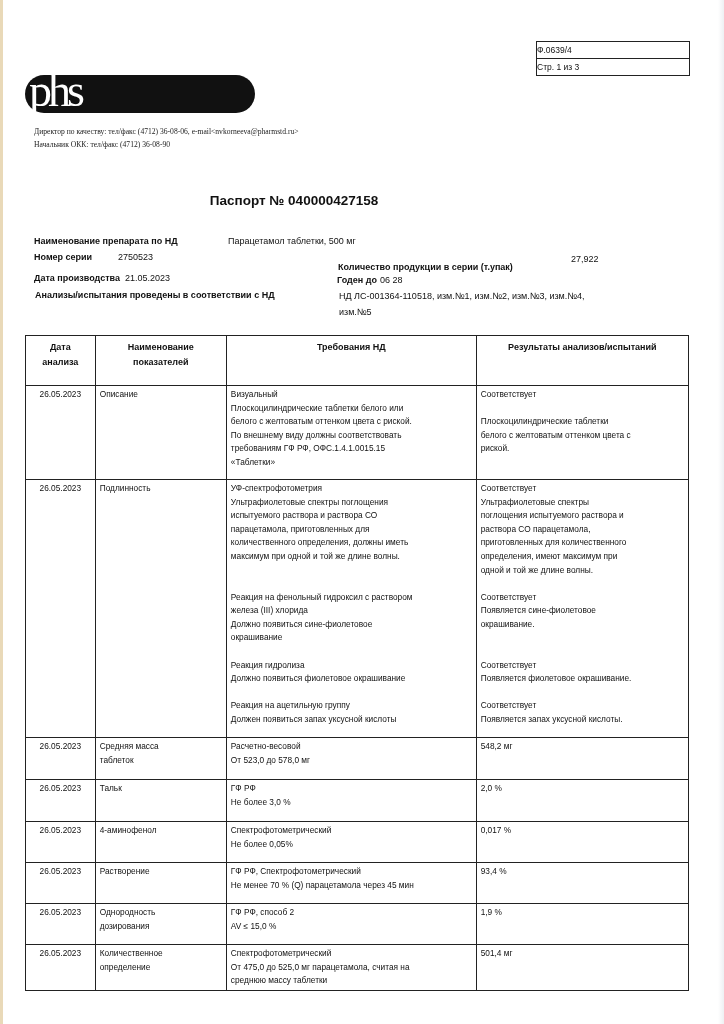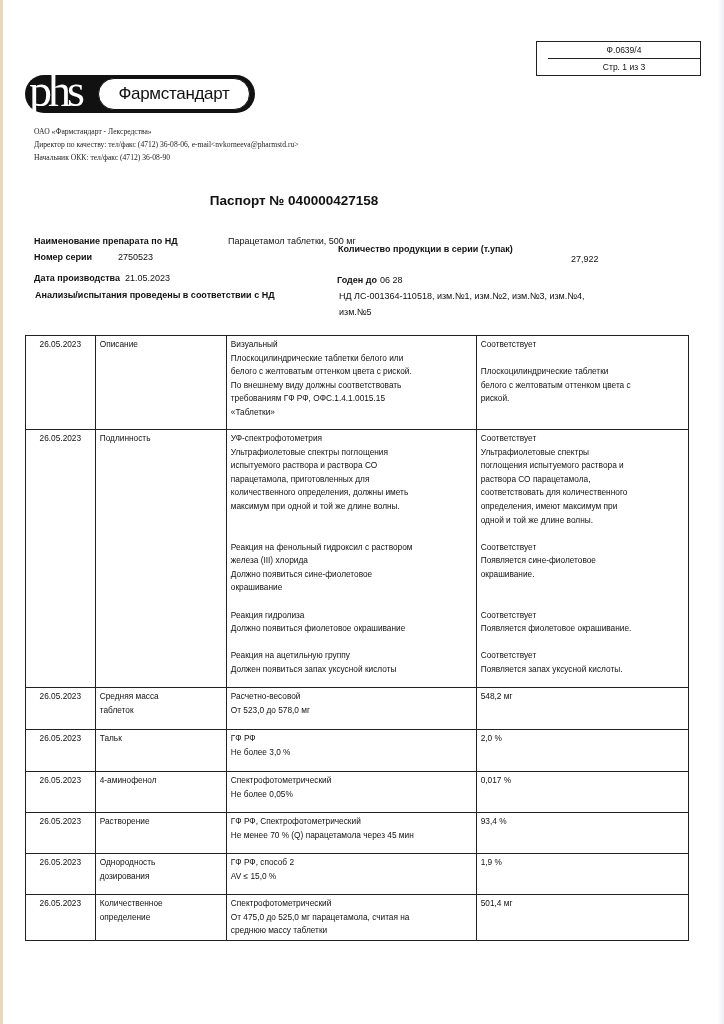--- a/index.html
+++ b/index.html
@@ -4,21 +4,21 @@
 <style>
   html, body { margin: 0; padding: 0; }
   body {
     width: 724px; height: 1024px; background: #ffffff; position: relative; overflow: hidden;
     font-family: "Liberation Sans", sans-serif; color: #111;
   }
   .left-edge { position: absolute; left: 0; top: 0; width: 3px; height: 1024px; background: #e9d9b8; }
   .right-edge { position: absolute; right: 0; top: 0; width: 6px; height: 1024px; background: linear-gradient(to right, #ffffff, #eef0f3); }
 
   
-  .form-box { position: absolute; left: 536px; top: 41px; width: 152px; border: 1.3px solid #222; font-size: 8.5px; text-align: center; padding-left: 11px; }
+  .form-box { position: absolute; left: 536px; top: 41px; width: 152px; border: 1.3px solid #222; font-size: 8.5px; text-align: left; }
   .form-box div { height: 16px; line-height: 16px; }
   .form-box div + div { border-top: 1.3px solid #222; }
 
   
   .logo { position: absolute; left: 25px; top: 75px; width: 232px; height: 40px; }
   .logo-pill { position: absolute; left: 0; top: 0; width: 230px; height: 38px; background: #111; border-radius: 19px; }
   .logo-inner { position: absolute; left: 73px; top: 3px; width: 152px; height: 32px; background: #fff; border-radius: 16px; border: 1px solid #111; box-sizing: border-box;
      font-size: 17px; line-height: 30px; text-align: center; font-weight: normal; letter-spacing: -0.3px; color: #111; }
   .logo-mark { position: absolute; left: 4px; top: -8px; font-family: "Liberation Serif", serif; font-size: 46px; line-height: 48px; color: #fff; letter-spacing: -4px; }
 
@@ -48,52 +48,62 @@
 <div class="right-edge"></div>
 
 <div class="form-box">
   <div>Ф.0639/4</div>
   <div>Стр. 1 из 3</div>
 </div>
 
 <div class="logo">
   <div class="logo-pill"></div>
   <div class="logo-mark">phs</div>
-  <div class="logo-inner">Фармстандарт</div>
 </div>
 
 <div class="company">
-  <div>ОАО «Фармстандарт - Лексредства»</div>
   <div>Директор по качеству: тел/факс (4712) 36-08-06, e-mail&lt;nvkorneeva@pharmstd.ru&gt;</div>
   <div>Начальник ОКК: тел/факс (4712) 36-08-90</div>
 </div>
 
 <div class="title">Паспорт № 040000427158</div>
 
 <div class="meta" style="left:34px; top:236px;"><b>Наименование препарата по НД</b></div>
 <div class="meta" style="left:228px; top:236px;">Парацетамол таблетки, 500 мг</div>
 
 <div class="meta" style="left:34px; top:252px;"><b>Номер серии</b></div>
 <div class="meta" style="left:118px; top:252px;">2750523</div>
 
-<div class="meta" style="left:338px; top:244px;"><b>Количество продукции в серии (т.упак)</b></div>
+<div class="meta" style="left:338px; top:262px;"><b>Количество продукции в серии (т.упак)</b></div>
 <div class="meta" style="left:571px; top:254px;">27,922</div>
 
 <div class="meta" style="left:34px; top:273px;"><b>Дата производства</b></div>
 <div class="meta" style="left:125px; top:273px;">21.05.2023</div>
 
 <div class="meta" style="left:337px; top:275px;"><b>Годен до</b></div>
 <div class="meta" style="left:380px; top:275px;">06 28</div>
 
 <div class="meta" style="left:35px; top:290px;"><b>Анализы/испытания проведены в соответствии с НД</b></div>
 <div class="meta" style="left:339px; top:291px;">НД ЛС-001364-110518, изм.№1, изм.№2, изм.№3, изм.№4,</div>
 <div class="meta" style="left:339px; top:307px;">изм.№5</div>
 
 <table class="results">
   <tbody>
+      <tr>
+    <th class="c1">
+          <span class="blk">Дата</span>
+          <span class="blk">анализа</span>
+        </th>
+    <th class="c2">
+          <span class="blk">Наименование</span>
+          <span class="blk">показателей</span>
+        </th>
+    <th class="c3">Требования НД</th>
+    <th class="c4">Результаты анализов/испытаний</th>
+  </tr>
 
   <tr style="height:94px;">
     <td class="c1">26.05.2023</td>
     <td class="c2">Описание</td>
     <td class="c3">
       <span class="blk">Визуальный</span>
           <span class="blk">Плоскоцилиндрические таблетки белого или</span>
           <span class="blk">белого с желтоватым оттенком цвета с риской.</span>
           <span class="blk">По внешнему виду должны соответствовать</span>
           <span class="blk">требованиям ГФ РФ, ОФС.1.4.1.0015.15</span>
@@ -128,21 +138,21 @@
           <span class="blk">Должно появиться  фиолетовое окрашивание</span>
       <span class="gap"></span>
       <span class="blk">Реакция на ацетильную группу</span>
           <span class="blk">Должен появиться запах уксусной кислоты</span>
     </td>
     <td class="c4">
       <span class="blk">Соответствует</span>
           <span class="blk">Ультрафиолетовые спектры</span>
           <span class="blk">поглощения испытуемого раствора и</span>
           <span class="blk">раствора СО парацетамола,</span>
-          <span class="blk">соответствовать для количественного</span>
+          <span class="blk">приготовленных для количественного</span>
           <span class="blk">определения, имеют максимум при</span>
           <span class="blk">одной и той же длине волны.</span>
       <span class="gap"></span>
       <span class="blk">Соответствует</span>
           <span class="blk">Появляется сине-фиолетовое</span>
           <span class="blk">окрашивание.</span>
       <span class="gap2"></span>
       <span class="blk">Соответствует</span>
           <span class="blk">Появляется  фиолетовое окрашивание.</span>
       <span class="gap"></span>

